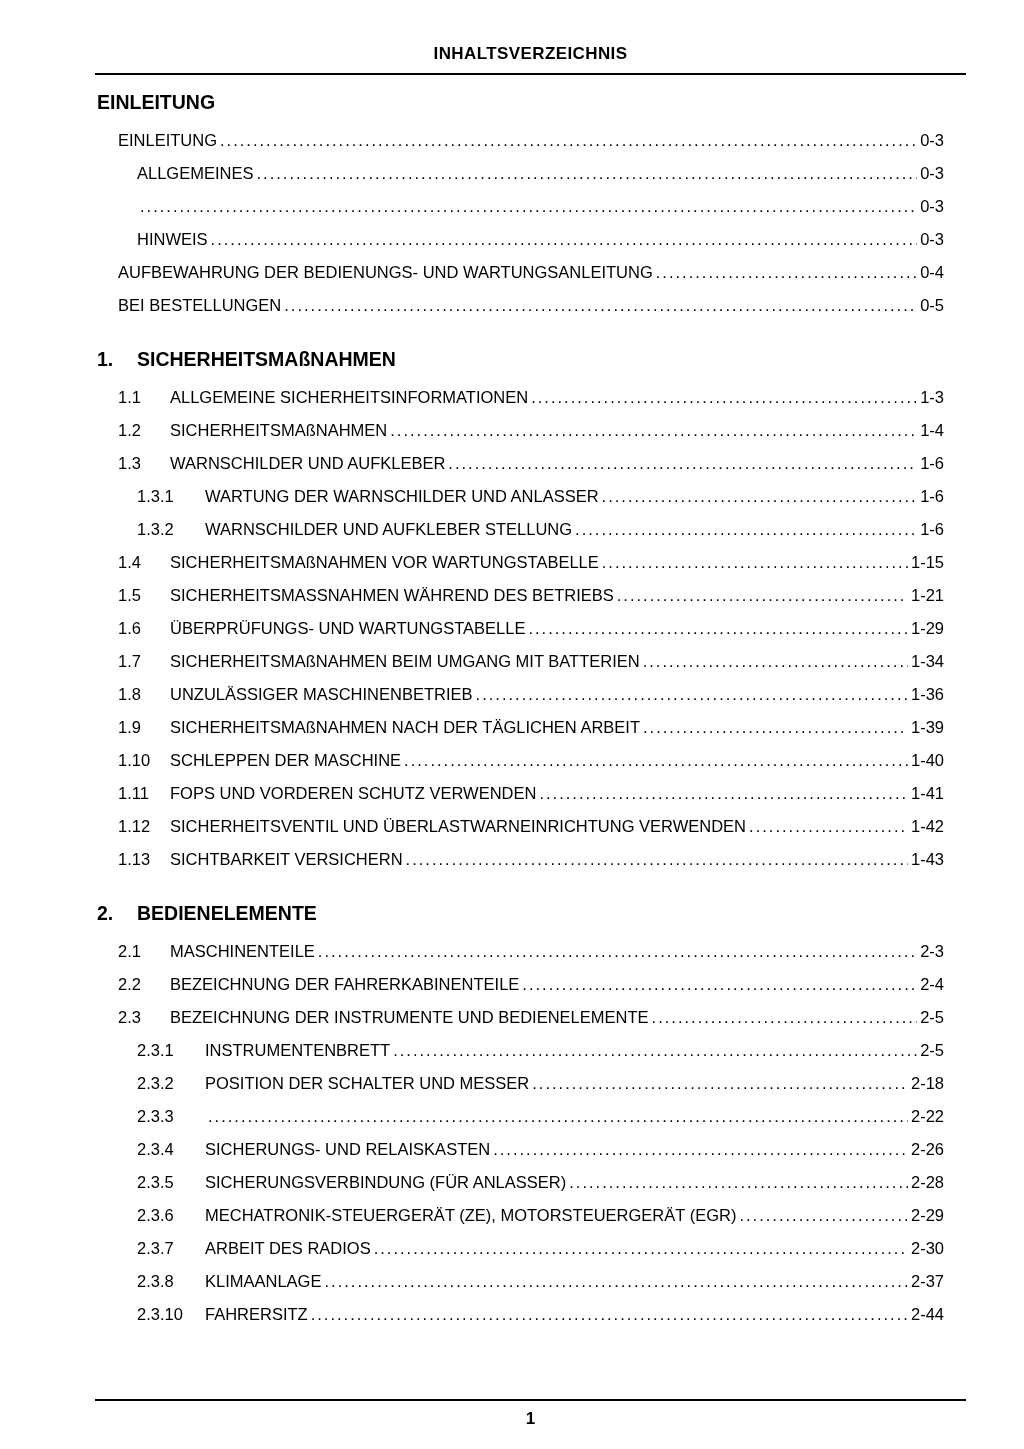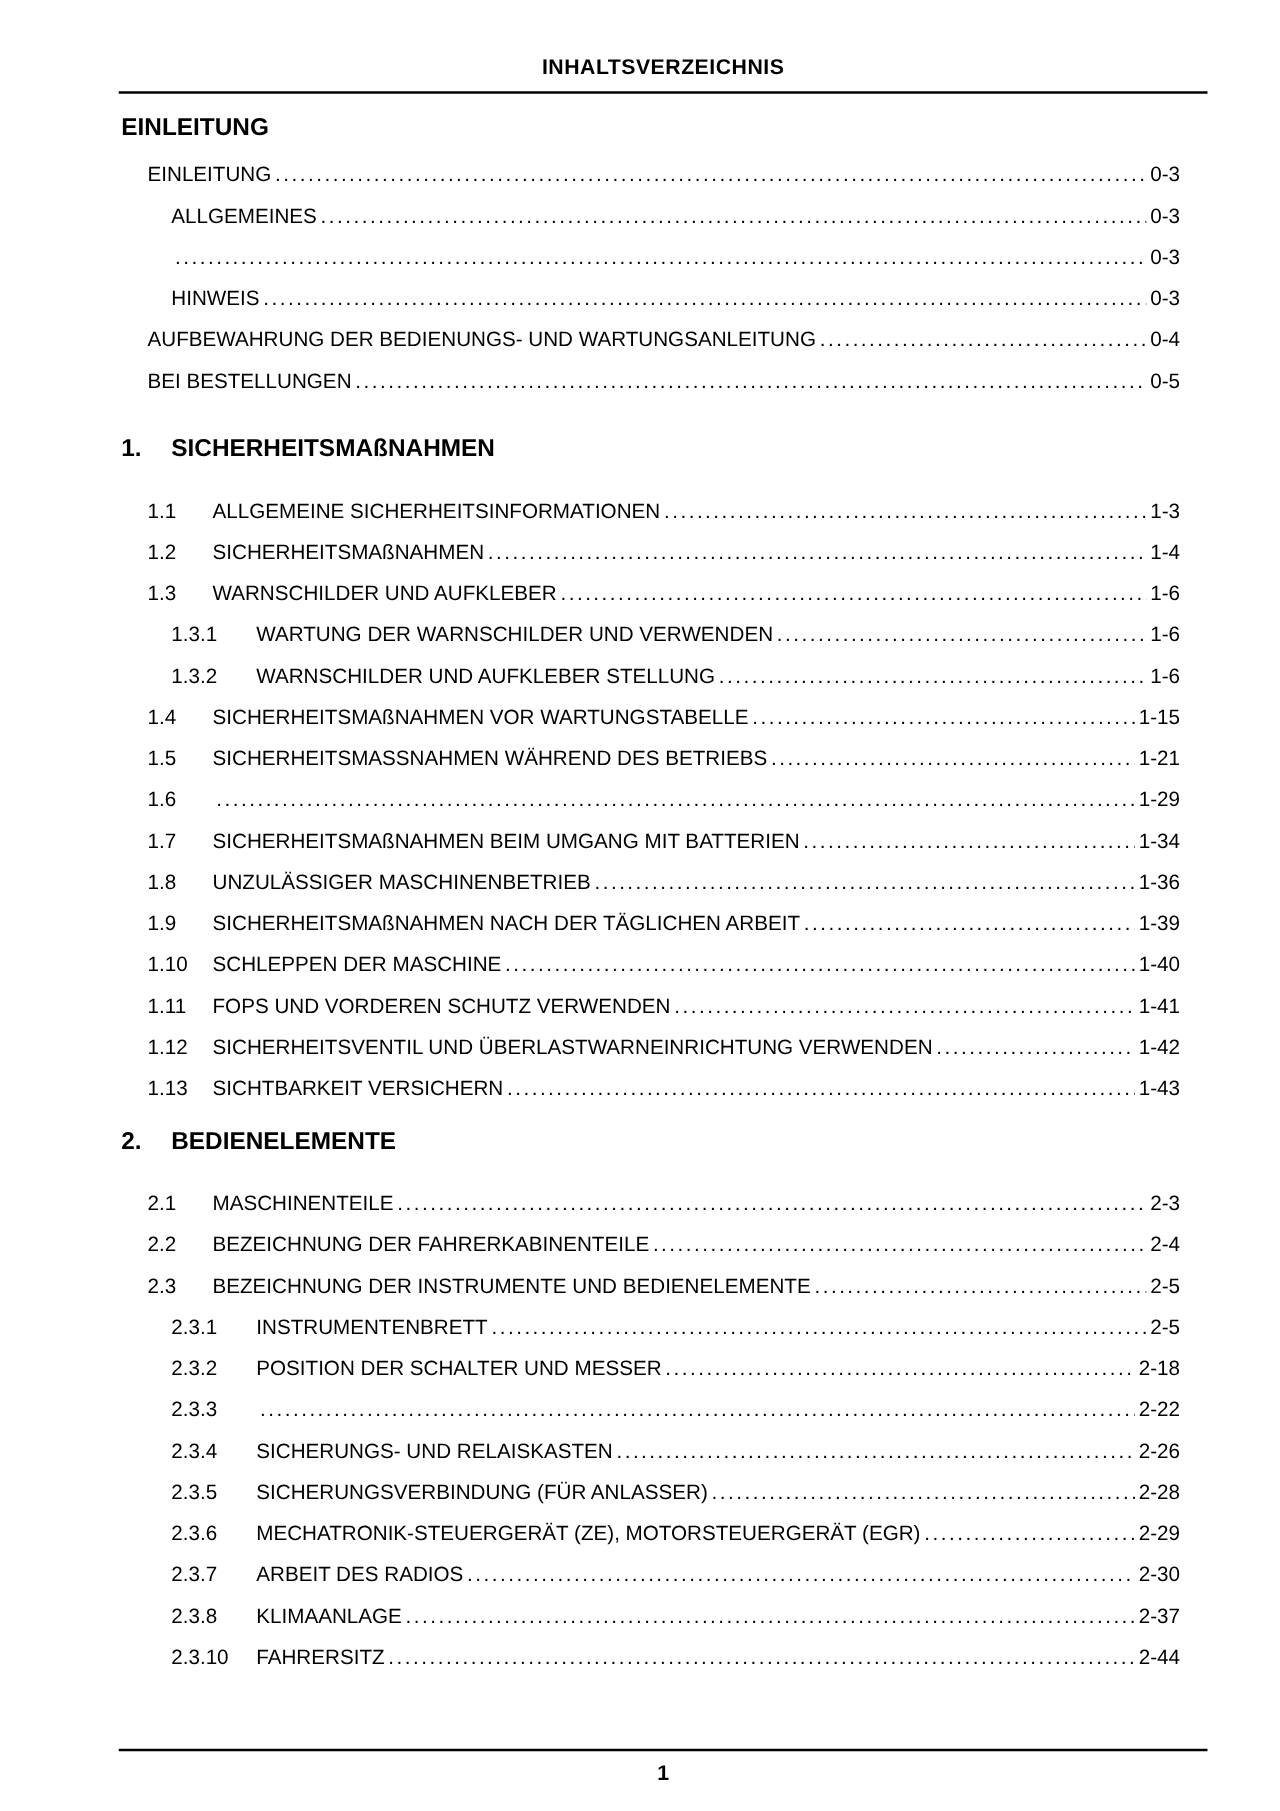--- a/index.html
+++ b/index.html
@@ -39,21 +39,21 @@
   .sec-num { flex: none; width: 40px; }
   .toc-row {
     display: flex;
     align-items: baseline;
     height: 33px;
     line-height: 33px;
     font-size: 16.5px;
   }
   .lvl1 { margin-left: 23px; }
   .lvl2 { margin-left: 42px; }
-  .entry-num { flex: none; margin-top: 12px; }
+  .entry-num { flex: none; }
   .lvl1 .entry-num { width: 52px; }
   .lvl2 .entry-num { width: 68px; }
   .entry-label { flex: none; white-space: nowrap; }
   .dot-leader {
     flex: 1;
     min-width: 0;
     overflow: hidden;
     white-space: nowrap;
     margin: 0 3px;
   }
@@ -136,21 +136,21 @@
           <span class="entry-page">1-4</span>
         </div>
         <div class="toc-row lvl1">
           <span class="entry-num">1.3</span>
           <span class="entry-label">WARNSCHILDER UND AUFKLEBER</span>
           <span class="dot-leader"></span>
           <span class="entry-page">1-6</span>
         </div>
         <div class="toc-row lvl2">
           <span class="entry-num">1.3.1</span>
-          <span class="entry-label">WARTUNG DER WARNSCHILDER UND VERWENDEN</span>
+          <span class="entry-label">WARTUNG DER WARNSCHILDER UND ANLASSER</span>
           <span class="dot-leader"></span>
           <span class="entry-page">1-6</span>
         </div>
         <div class="toc-row lvl2">
           <span class="entry-num">1.3.2</span>
           <span class="entry-label">WARNSCHILDER UND AUFKLEBER STELLUNG</span>
           <span class="dot-leader"></span>
           <span class="entry-page">1-6</span>
         </div>
         <div class="toc-row lvl1">
@@ -160,20 +160,21 @@
           <span class="entry-page">1-15</span>
         </div>
         <div class="toc-row lvl1">
           <span class="entry-num">1.5</span>
           <span class="entry-label">SICHERHEITSMASSNAHMEN WÄHREND DES BETRIEBS</span>
           <span class="dot-leader"></span>
           <span class="entry-page">1-21</span>
         </div>
         <div class="toc-row lvl1">
           <span class="entry-num">1.6</span>
+          <span class="entry-label">ÜBERPRÜFUNGS- UND WARTUNGSTABELLE</span>
           <span class="dot-leader"></span>
           <span class="entry-page">1-29</span>
         </div>
         <div class="toc-row lvl1">
           <span class="entry-num">1.7</span>
           <span class="entry-label">SICHERHEITSMAßNAHMEN BEIM UMGANG MIT BATTERIEN</span>
           <span class="dot-leader"></span>
           <span class="entry-page">1-34</span>
         </div>
         <div class="toc-row lvl1">

